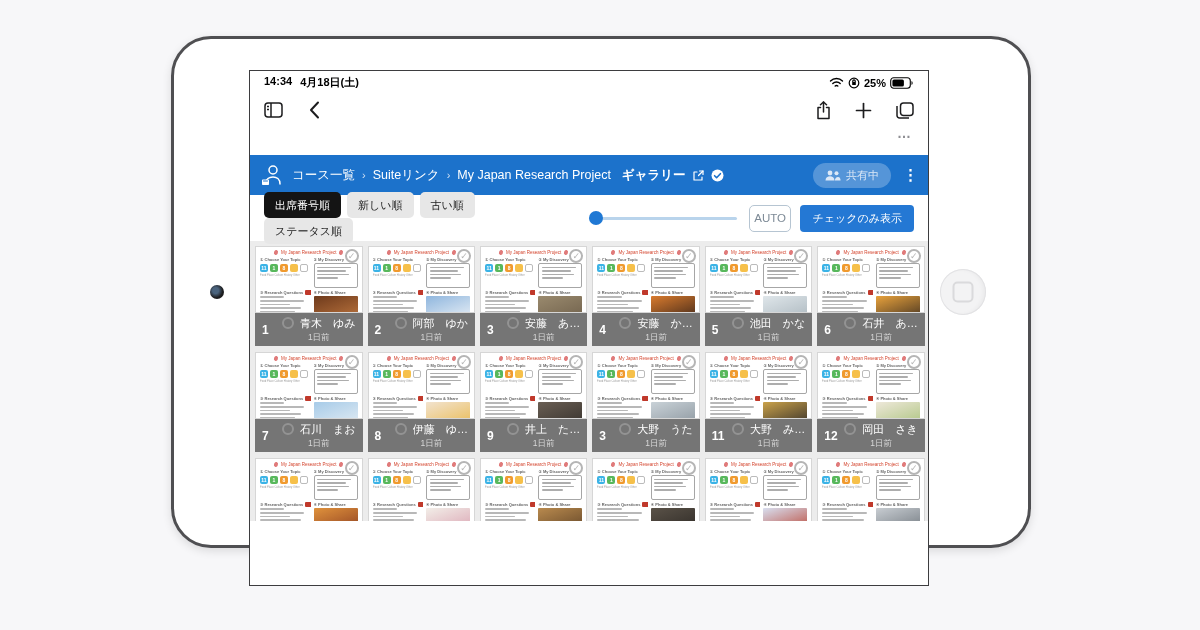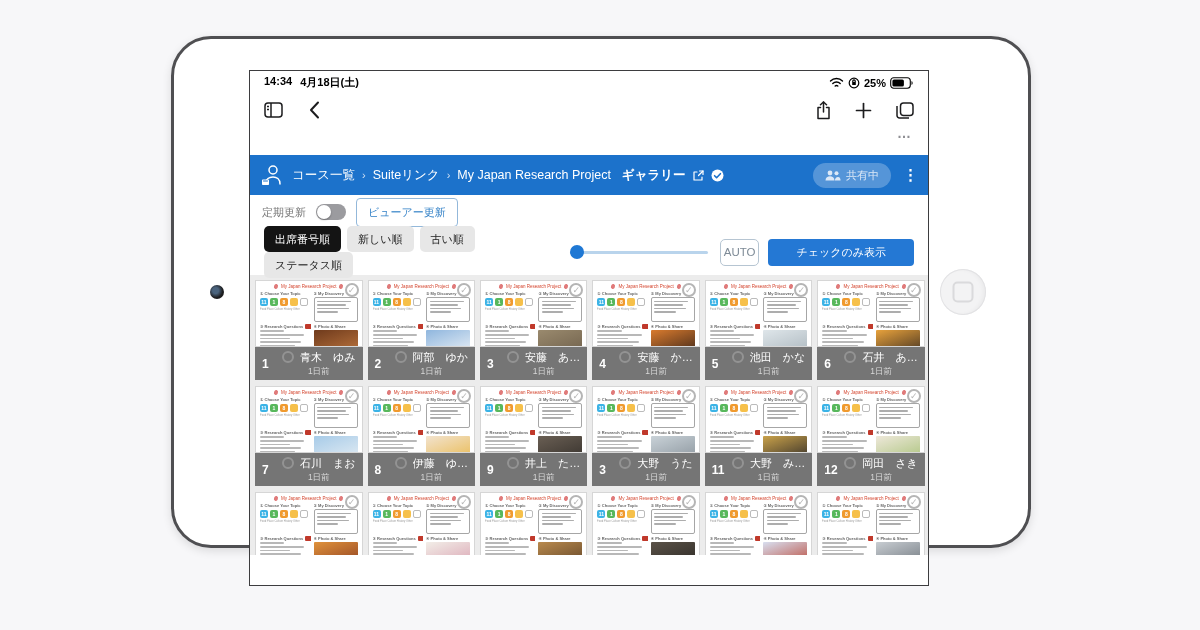--- a/index.html
+++ b/index.html
@@ -70,21 +70,21 @@
   
   .sort-row { height:46px; display:flex; align-items:center; padding:0 14px; }
   .chip { height:26px; padding:0 11px; border:none; border-radius:5px; font-size:11px;
     background:#e7e7e7; color:#222; margin-right:6px; cursor:pointer; white-space:nowrap; }
   .chip.active { background:#141414; color:#fff; }
   .slider-wrap { position:relative; width:168px; height:14px; margin-left:50px; cursor:pointer; }
   .slider-track { position:absolute; left:0; right:0; top:6px; height:3px; background:#b9d4ec; border-radius:2px; }
   .slider-knob { position:absolute; left:0; top:0; width:14px; height:14px; border-radius:50%; background:#1f78d4; }
   .auto-btn { margin-left:12px; width:48px; height:27px; background:#fff; border:1px solid #b6c5d2;
     border-radius:5px; color:#7d8a96; font-size:11.5px; cursor:pointer; }
-  .check-only-btn { margin-left:9px; height:27px; padding:0 28px; background:#2478d4; border:none;
+  .check-only-btn { margin-left:9px; height:27px; padding:0 12px; background:#2478d4; border:none;
     border-radius:4px; color:#fff; font-size:11px; cursor:pointer; white-space:nowrap; }
 
   
   .grid { height:280px; background:#ececec; padding:5px; display:grid;
     grid-template-columns:repeat(6,1fr); gap:6px 5px; align-content:start; overflow:hidden; }
   .card { cursor:pointer; }
   .preview { position:relative; height:67px; background:#fff; border:1px solid #d6d6d6; padding:3px 4px; overflow:hidden; }
   .check-badge { position:absolute; top:2px; right:3px; width:14px; height:14px; border:2px solid #b5b5b5;
     border-radius:50%; color:#b5b5b5; font-size:9px; line-height:11px; text-align:center; background:rgba(255,255,255,.85); }
   .ws-title { display:flex; justify-content:center; align-items:center; gap:3px;
@@ -245,25 +245,20 @@
               <path d="M0.5 10.5 c0-3 2.2-4.3 4.5-4.3 s4.5 1.3 4.5 4.3 z"></path>
             <circle cx="11.5" cy="3.2" r="2"></circle>
               <path d="M9.8 10.5 c0.3-2.6 1.6-3.8 3.4-3.6 c1.5 0.2 2.4 1.5 2.4 3.6 z"></path>
           </svg>
         </span>
         <span>共有中</span>
       </button>
       <button class="kebab">⋮</button>
     </div>
 
-    <div class="update-row">
-      <span class="update-label">定期更新</span>
-      <div class="toggle"></div>
-      <button class="viewer-btn">ビューアー更新</button>
-    </div>
 
 
     <div class="sort-row">
       <span id="sort-chips"><button class="chip active">出席番号順</button><button class="chip">新しい順</button><button class="chip">古い順</button><button class="chip">ステータス順</button></span>
       <div class="slider-wrap">
         <div class="slider-track"></div>
         <div class="slider-knob"></div>
       </div>
       <button class="auto-btn">AUTO</button>
       <button class="check-only-btn">チェックのみ表示</button>

